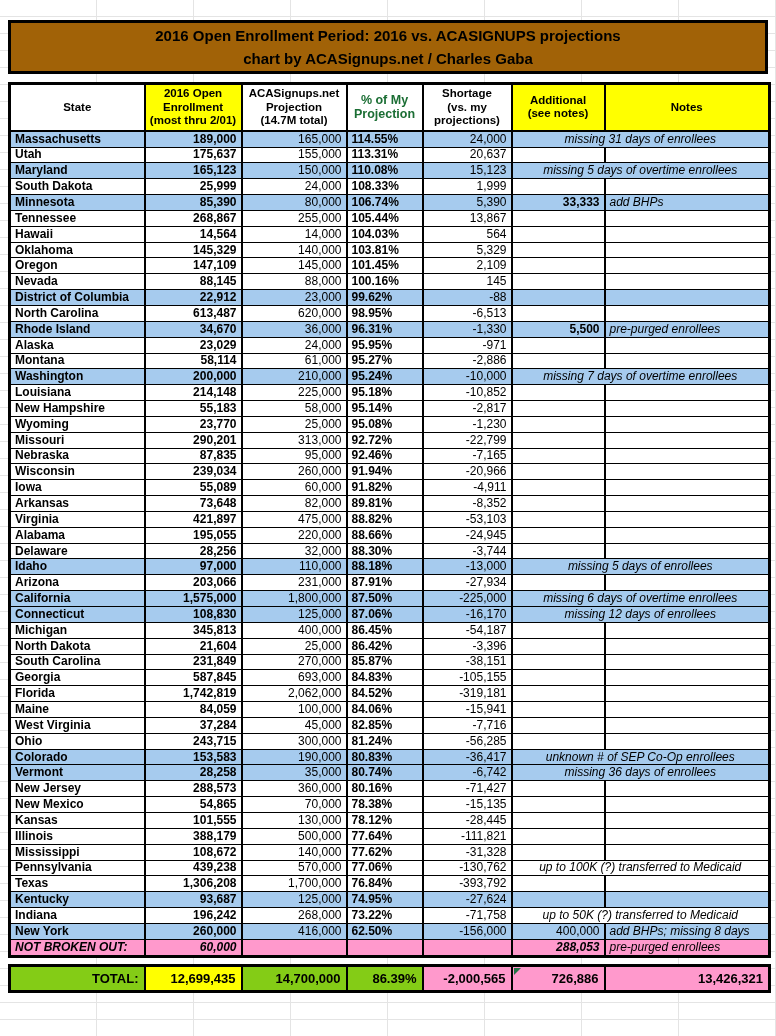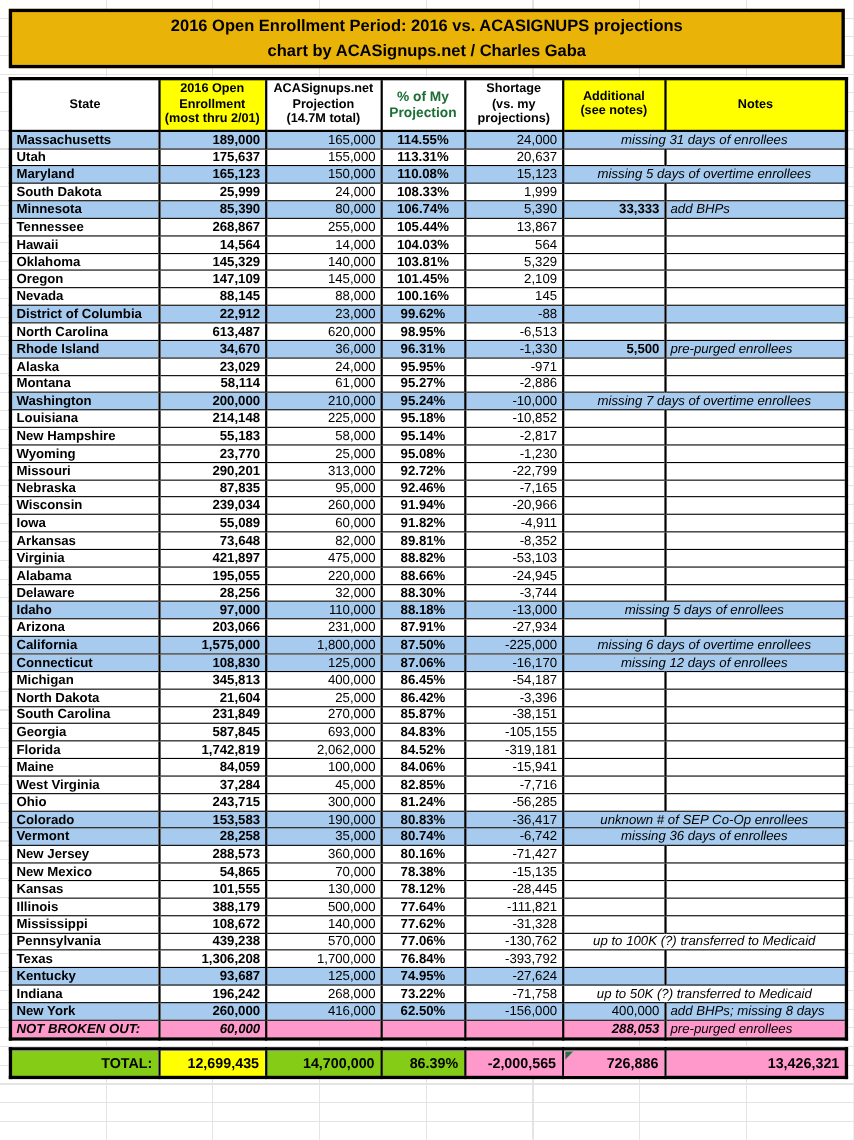--- a/index.html
+++ b/index.html
@@ -5,21 +5,21 @@
   html,body{margin:0;padding:0;}
   body{
     width:776px;height:1036px;overflow:hidden;
     font-family:"Liberation Sans",sans-serif;color:#000;
     background:
       repeating-linear-gradient(to bottom, transparent 0 16px, #e4e4e4 16px 17px),
       repeating-linear-gradient(to right, transparent 0 96px, #e4e4e4 96px 97px),
       #fff;
   }
   .title-box{
-    margin:8px 8px 0 8px;width:754px;height:48px;border:3px solid #000;background:#eab308;
+    margin:20px 8px 0 8px;width:754px;height:48px;border:3px solid #000;background:#a16207;
     display:flex;flex-direction:column;align-items:center;justify-content:center;
     font-weight:bold;font-size:15px;line-height:1.55;text-align:center;
   }
   table{border-collapse:collapse;table-layout:fixed;width:760px;background:#fff;}
   .main-table{margin:8px 0 0 8px;border:3px solid #000;}
   .total-table{margin:6px 0 0 8px;border:3px solid #000;}
   col.c1{width:135px}col.c2{width:97px}col.c3{width:105px}col.c4{width:76px}
   col.c5{width:89px}col.c6{width:93px}col.c7{width:165px}
   th{
     border:2px solid #000;background:#fff;font-size:11.5px;font-weight:bold;
@@ -31,21 +31,21 @@
   tbody td{
     border:1px solid #000;border-left-width:2px;border-right-width:2px;
     height:14.85px;padding:0 4px;font-size:12px;line-height:13px;
     vertical-align:middle;background:#fff;overflow:hidden;white-space:nowrap;
   }
   .row-blue td{background:#A6CBEE;}
   .row-pink td{background:#FF99CC;font-style:italic;}
   .c-state{text-align:left;font-weight:bold;}
   .c-enroll{text-align:right;font-weight:bold;}
   .c-proj{text-align:right;}
-  .c-pct{text-align:center;font-weight:bold;}
+  .c-pct{text-align:left;font-weight:bold;}
   .c-short{text-align:right;}
   .c-add{text-align:right;}
   .c-add.b{font-weight:bold;}
   .c-note{text-align:left;font-style:italic;}
   .c-note-span{text-align:center;font-style:italic;}
   .total-table td{
     border:2px solid #000;height:23px;padding:0 5px;font-size:13px;font-weight:bold;
     text-align:right;vertical-align:middle;background:#84cc16;white-space:nowrap;
   }
   td.bg-yellow{background:#FFFF00;}

